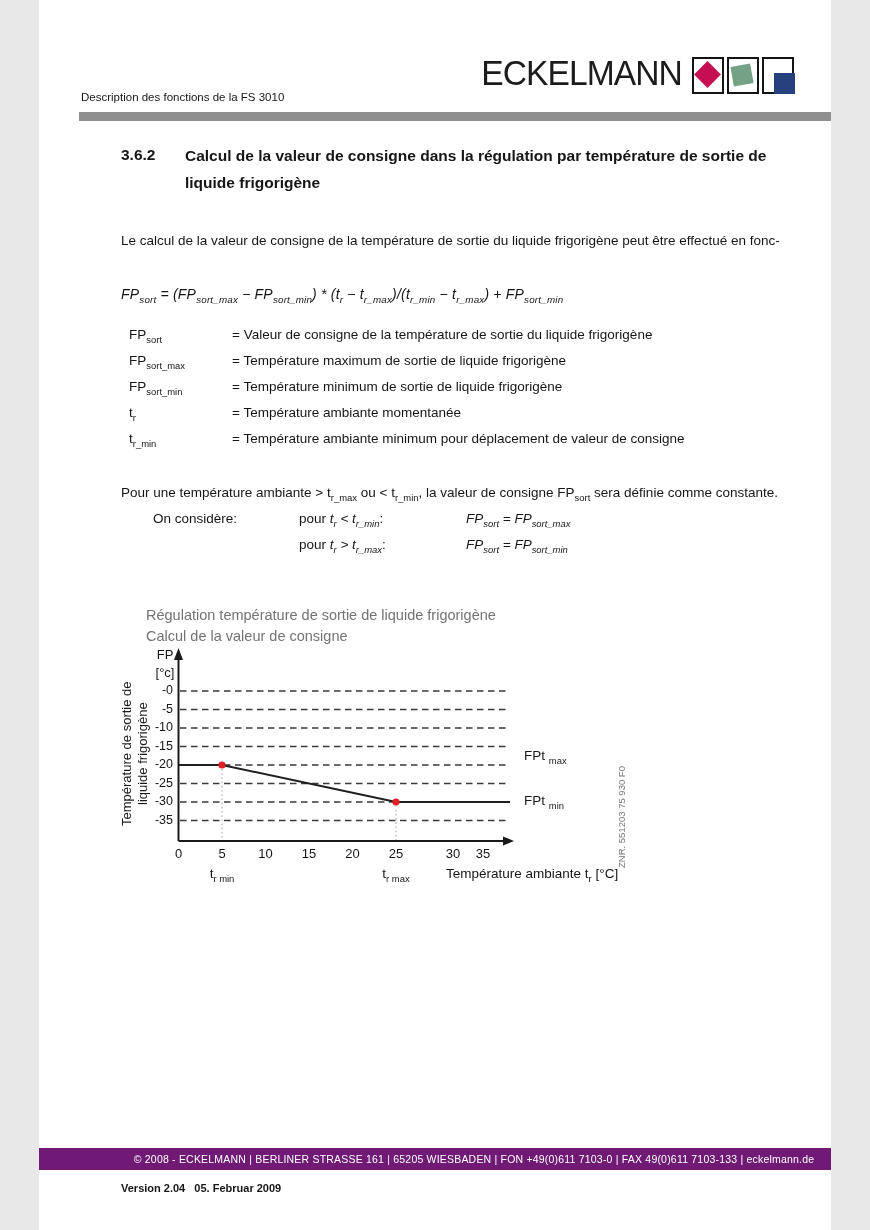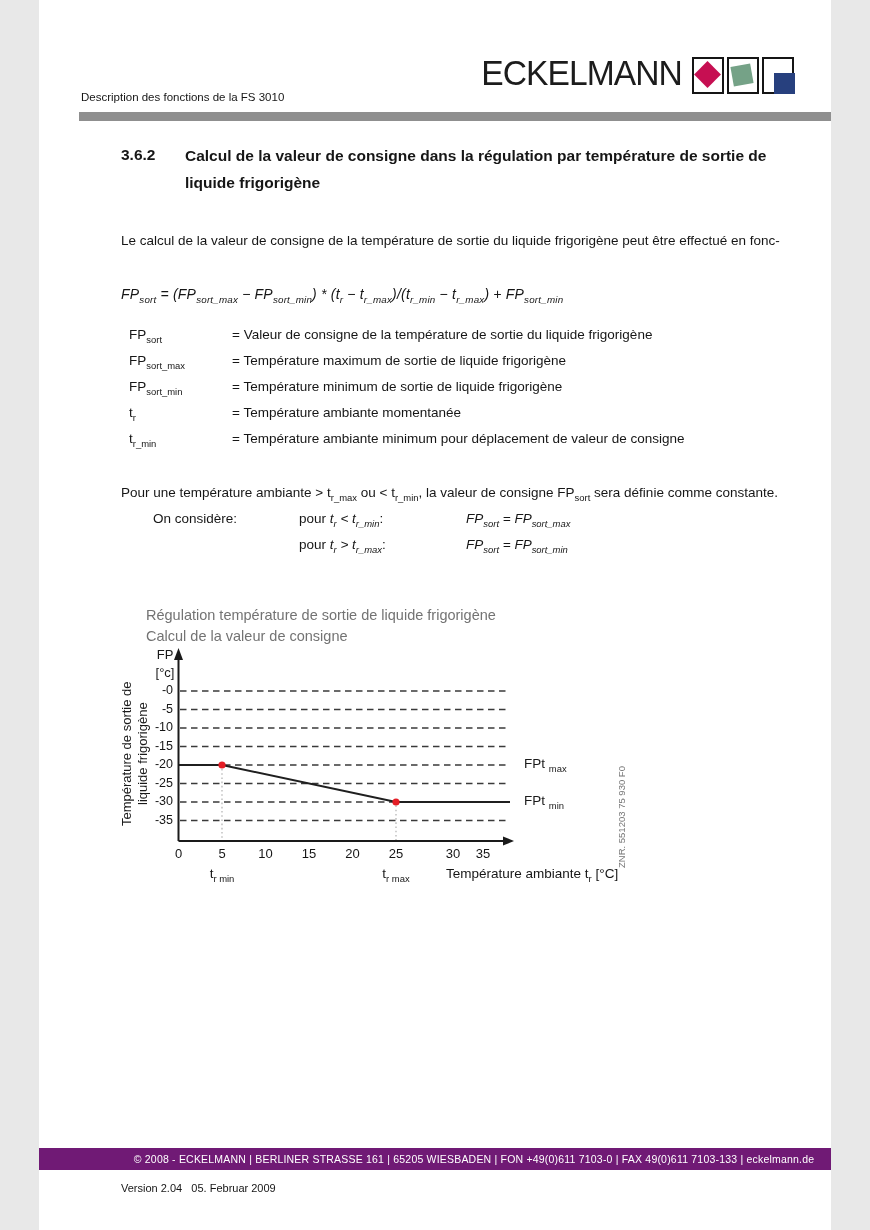--- a/index.html
+++ b/index.html
@@ -54,21 +54,21 @@
   .y-axis-title{position:absolute;left:0px;top:12px;height:192px;writing-mode:vertical-rl;
                 transform:rotate(180deg);text-align:center;font-size:13px;line-height:16px;color:#1a1a1a;}
   .y-axis-title span{display:block;}
   .znr{position:absolute;left:497px;top:92px;height:130px;writing-mode:vertical-rl;
        transform:rotate(180deg);font-size:9.5px;color:#777;text-align:left;}
   .fpt{left:405px;font-size:13.5px;}
 
   
   .footer-bar{left:0;top:1148px;width:870px;height:22px;background:#e6007e;color:#ffffff;
               font-size:10.5px;line-height:22px;text-align:center;letter-spacing:.2px;}
-  .version{left:82px;top:1182px;font-size:11px;white-space:pre;}
+  .version{left:82px;top:1182px;font-size:11px;white-space:pre;font-weight:bold;}
   .page-num{left:746px;top:1181px;width:62px;text-align:right;font-size:12.5px;}
 </style>
 </head>
 <body>
 
 <div class="page">
 
   <div class="abs logo">
     <div class="logo-text">ECKELMANN</div>
     <div class="logo-boxes">
@@ -193,21 +193,21 @@
     <div class="xtick" style="left:168px">15</div>
     <div class="xtick" style="left:211.5px">20</div>
     <div class="xtick" style="left:255px">25</div>
     <div class="xtick" style="left:312px">30</div>
     <div class="xtick" style="left:342px">35</div>
 
     <div class="axis-sub" style="left:76px;width:54px;text-align:center"><span>t</span><sub>r min</sub></div>
     <div class="axis-sub" style="left:250px;width:54px;text-align:center"><span>t</span><sub>r max</sub></div>
     <div class="axis-sub" style="left:327px"><span>Température ambiante t</span><sub>r</sub><span> [°C]</span></div>
 
-    <div class="chart-label fpt" style="top:110px"><span>FPt </span><sub>max</sub></div>
+    <div class="chart-label fpt" style="top:102px"><span>FPt </span><sub>max</sub></div>
     <div class="chart-label fpt" style="top:147px"><span>FPt </span><sub>min</sub></div>
 
     <div class="znr">ZNR. 551203 75 930 F0</div>
   </div>
 
   <div class="abs footer-bar" style="background: #701a75;">© 2008 - ECKELMANN | BERLINER STRASSE 161 | 65205 WIESBADEN | FON +49(0)611 7103-0 | FAX 49(0)611 7103-133 | eckelmann.de</div>
   <div class="abs version">Version 2.04   05. Februar 2009</div>
   <div class="abs page-num">6</div>
 
 </div>

